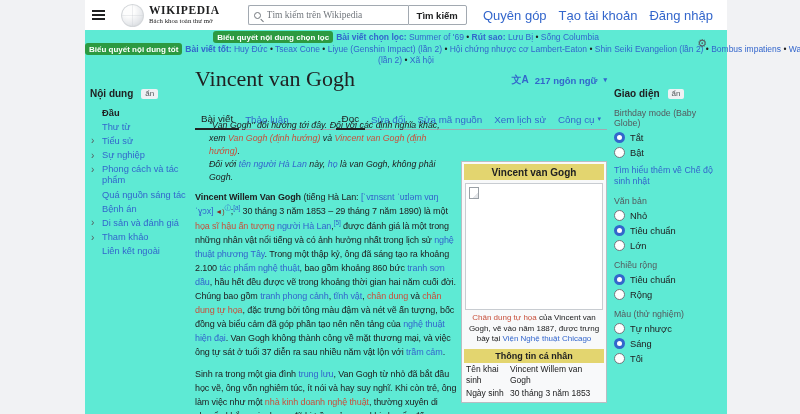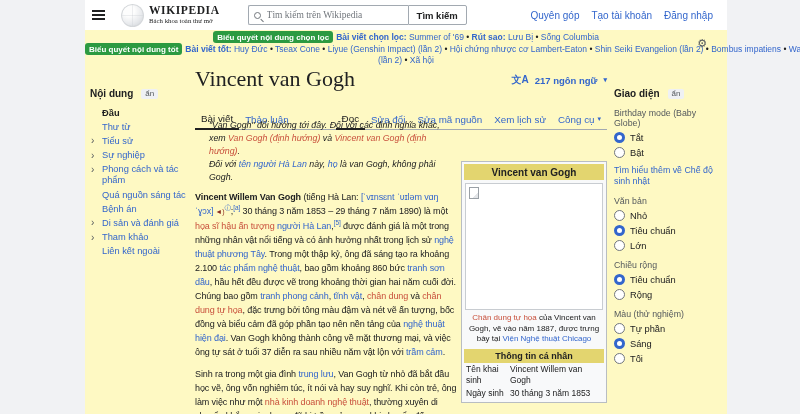--- a/index.html
+++ b/index.html
@@ -2,21 +2,21 @@
 <html><head>
 <meta charset="utf-8">
 <style>
   :root{
     --blue:#3366cc; --red:#c8503c; --green:#2c9a41; --gold:#e3d56f;
     --text:#202122; --grey:#54595d; --border:#a2a9b1;
   }
   *{box-sizing:border-box;}
   body{margin:0;font-family:"Liberation Sans",sans-serif;color:var(--text);}
   .stage{position:relative;width:800px;height:414px;background:#f1f2f4;overflow:hidden;}
-  .container{position:absolute;left:85px;top:0;width:642px;height:414px;background:#fef9c3;padding-left:37px;}
+  .container{position:absolute;left:85px;top:0;width:642px;height:414px;background:#5eead4;padding-left:37px;}
 
   
   .g-header{position:absolute;top:0;left:0;right:0;height:30px;display:flex;align-items:center;padding:0 14px 0 7px;background:#fff;}
   .hamb{width:20px;height:16px;display:flex;align-items:center;margin-right:9px;cursor:pointer;}
   .hamb-bar{width:13px;height:1.5px;background:#202122;box-shadow:0 4px 0 #202122,0 8px 0 #202122;margin-top:-8px;}
   .logo{display:flex;align-items:center;gap:5px;}
   .globe{width:23px;height:23px;border-radius:50%;
     background:
       linear-gradient(rgba(0,0,0,0) 46%, #c9cdd2 48%, rgba(0,0,0,0) 51%),
       linear-gradient(90deg, rgba(0,0,0,0) 46%, #c9cdd2 48%, rgba(0,0,0,0) 51%),
@@ -26,21 +26,21 @@
   .wordmark{font-size:11.5px;font-weight:bold;letter-spacing:.6px;color:#202122;}
   .tagline{font-size:6.8px;color:#202122;margin-top:2px;}
   .searchwrap{display:flex;margin-left:28px;height:20px;}
   .searchbox{display:flex;align-items:center;width:160px;border:1px solid var(--border);border-right:none;border-radius:2px 0 0 2px;background:#fff;padding:0 5px;gap:4px;}
   .mag{width:7px;height:7px;border:1.3px solid #72777d;border-radius:50%;position:relative;flex:none;}
   .mag::after{content:"";position:absolute;width:4px;height:1.3px;background:#72777d;top:7px;left:5.5px;transform:rotate(45deg);}
   .searchbox input{border:none;outline:none;width:100%;font-size:9.5px;font-family:Liberation Serif, serif;color:var(--text);background:transparent;}
   .searchbox input::placeholder{color:#72777d;}
   .searchbtn{border:1px solid var(--border);border-radius:0 2px 2px 0;background:#fff;font-weight:bold;font-size:9.5px;color:#202122;padding:0 8px;font-family:"Liberation Sans",sans-serif;cursor:pointer;}
   .userlinks{margin-left:auto;display:flex;gap:12px;}
-  .ulink{color:var(--blue);font-size:10px;text-decoration:none;cursor:pointer;}
+  .ulink{color:var(--blue);font-size:13px;text-decoration:none;cursor:pointer;}
 
   
   .notice{position:absolute;top:31px;left:0;right:0;height:38px;text-align:center;}
   .notice-line{font-size:8.5px;line-height:11px;white-space:nowrap;color:var(--text);}
   .badge{display:inline-block;background:var(--green);color:#fff;font-weight:bold;font-size:8px;padding:0.5px 4px;border-radius:3px;margin-right:3px;}
   .gear{position:absolute;right:20px;top:6px;color:#54595d;font-size:11px;cursor:pointer;}
 
   
   .toc{position:absolute;left:5px;top:88px;width:104px;}
   .side-head{display:flex;align-items:center;margin-bottom:7px;}
@@ -186,21 +186,21 @@
             <span class="radio sel"></span>
             <span>Tiêu chuẩn</span>
           </div>
           <div class="ap-option">
             <span class="radio"></span>
             <span>Rộng</span>
           </div>
           <div class="ap-label">Màu (thử nghiệm)</div>
           <div class="ap-option">
             <span class="radio"></span>
-            <span>Tự phần</span>
+            <span>Tự nhược</span>
           </div>
           <div class="ap-option">
             <span class="radio sel"></span>
             <span>Sáng</span>
           </div>
           <div class="ap-option">
             <span class="radio"></span>
             <span>Tối</span>
           </div>
         </div>

